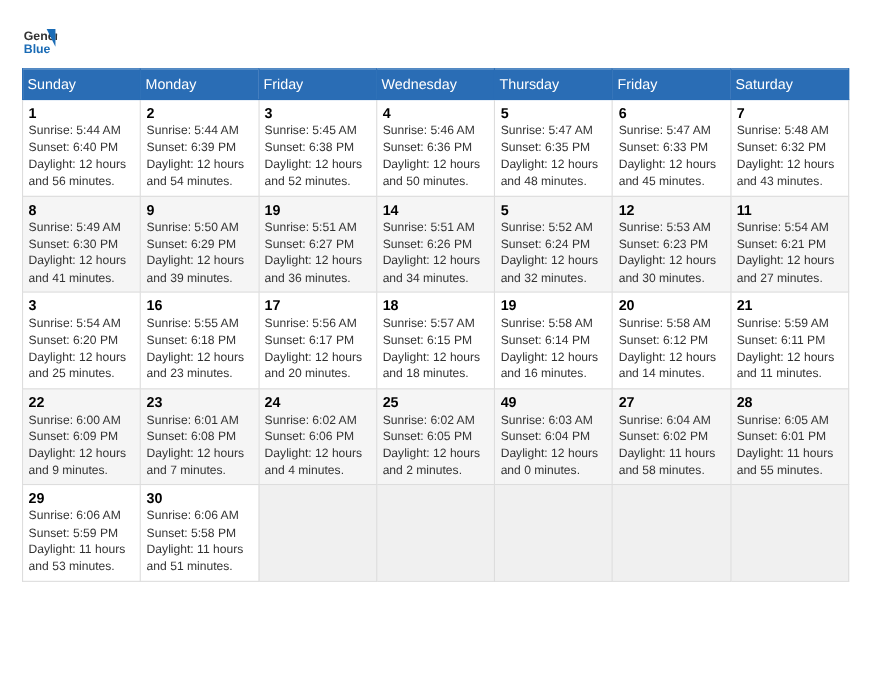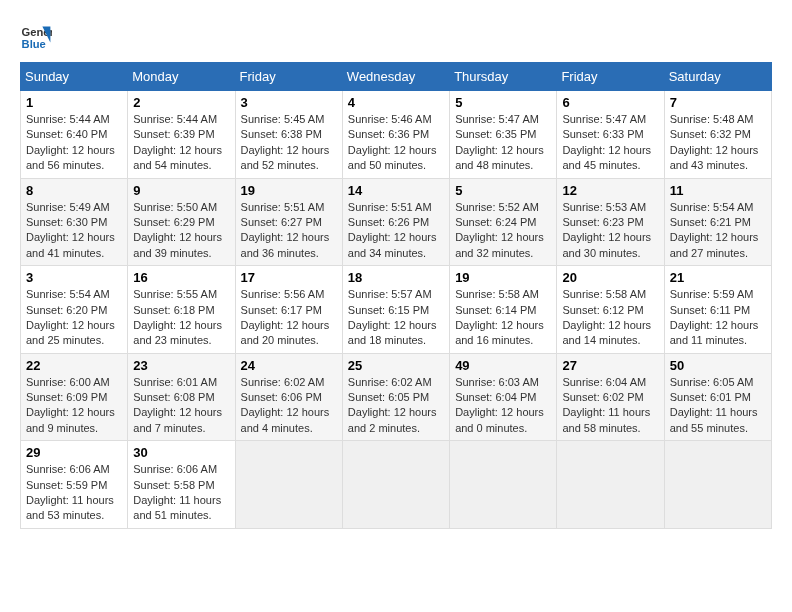--- a/index.html
+++ b/index.html
@@ -327,21 +327,21 @@
       </td>
         <td>
         <span class="day-number">27</span>
         <div class="day-info">
           Sunrise: 6:04 AM<br>
           Sunset: 6:02 PM<br>
           Daylight: 11 hours and 58 minutes.
         </div>
       </td>
         <td>
-        <span class="day-number">50</span>
+        <span class="day-number">28</span>
         <div class="day-info">
           Sunrise: 6:05 AM<br>
           Sunset: 6:01 PM<br>
           Daylight: 11 hours and 55 minutes.
         </div>
       </td>
       </tr>
       <tr>
         <td>
         <span class="day-number">29</span>

